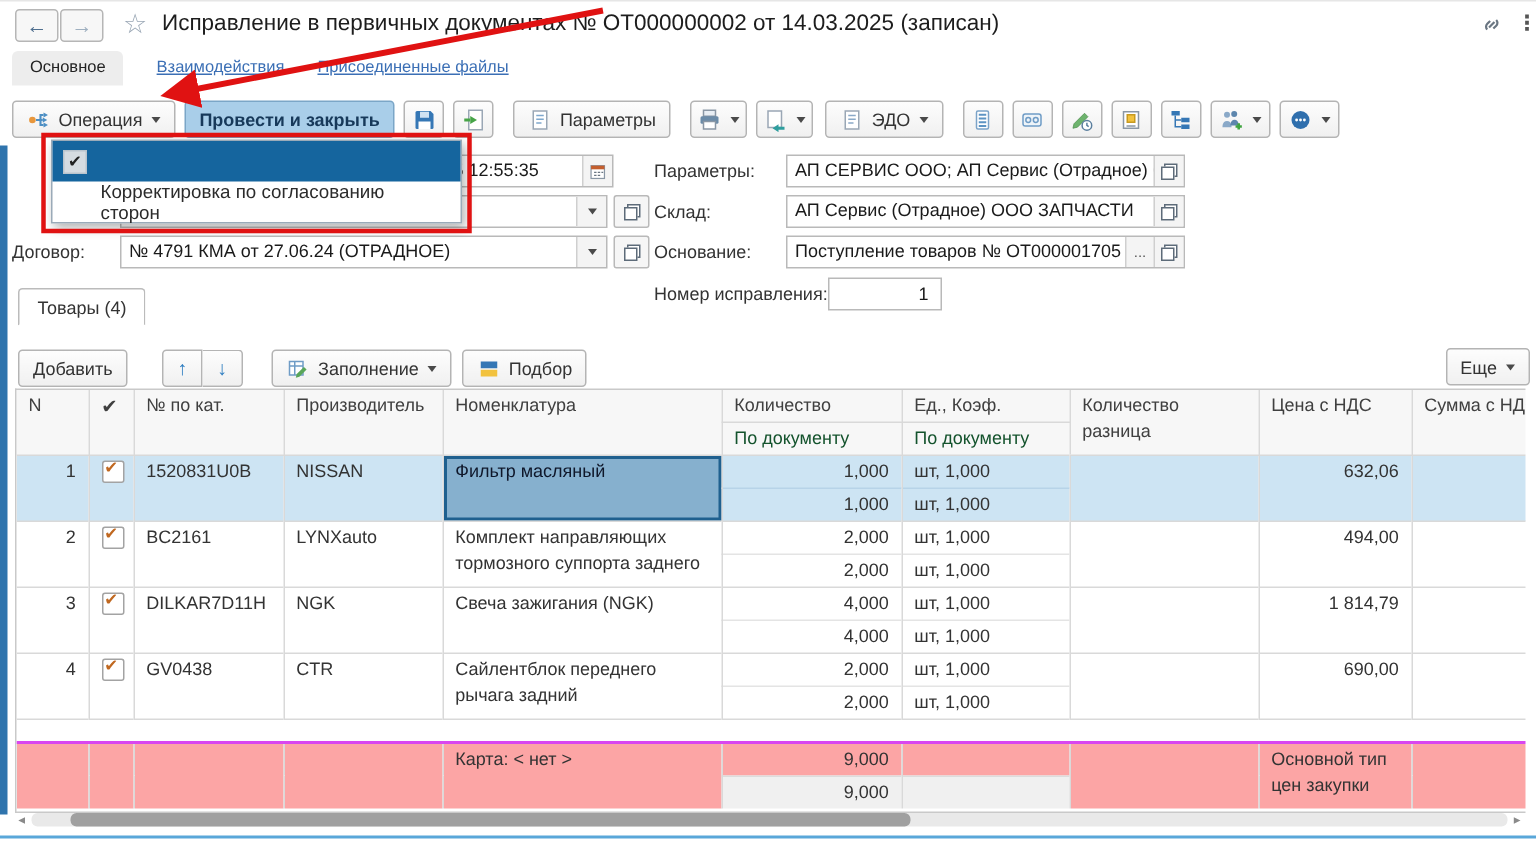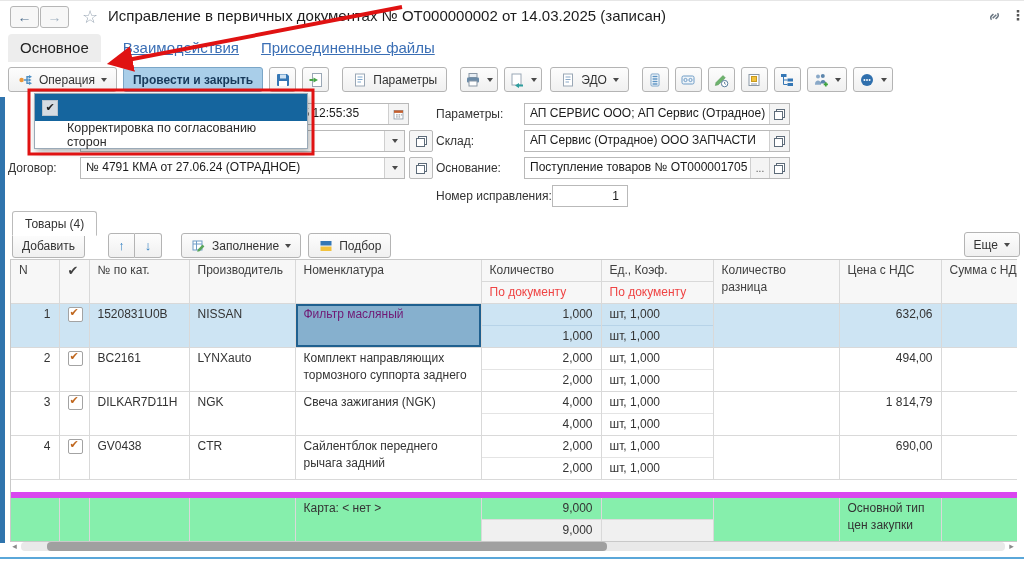--- a/index.html
+++ b/index.html
@@ -9,21 +9,21 @@
   
   .navbtn{position:absolute;top:5px;width:29px;height:22px;border:1px solid #b6b6b6;border-radius:3px;background:#f7f7f7;font-size:14px;text-align:center;line-height:20px;box-sizing:border-box;cursor:default}
   .navbtn.back{left:10px;color:#4f6f8f}
   .navbtn.fwd{left:40px;color:#9fb0c0}
   .star{position:absolute;left:82px;top:5px;font-size:18px;color:#9aa7b5}
   .wtitle{position:absolute;left:108px;top:6px;font-size:15px;color:#1d1d1d;white-space:nowrap}
   .linkico{position:absolute;left:986px;top:7px;width:17px;height:17px}
   .kebab{position:absolute;left:1011px;top:6px;font-size:14px;font-weight:bold;color:#555;letter-spacing:0}
 
   
-  .navtabs{position:absolute;top:33px;left:8px;display:flex;align-items:flex-end;gap:22px;font-size:15px}
+  .navtabs{position:absolute;top:33px;left:8px;display:flex;align-items:flex-end;gap:22px;font-size:11px}
   .navtab-current{background:#ededed;padding:5px 12px 6px;border-radius:4px 4px 0 0;color:#222}
   .navtab-link{color:#3b6fb5;text-decoration:underline;padding-bottom:6px}
 
   
   .cmdbar{position:absolute;top:65px;left:8px;width:1014px;height:27px;display:flex;align-items:center;gap:6px}
   .btn{height:25px;border:1px solid #b4b4b4;border-radius:3px;background:linear-gradient(#fdfdfd,#f0f0f0);display:inline-flex;align-items:center;gap:5px;padding:0 9px;font-size:12px;color:#333;white-space:nowrap;box-sizing:border-box;flex:0 0 auto}
   .btn.primary{background:#a9cee9;border-color:#7ba6c7;font-weight:bold;color:#17395a}
   .iconbtn{width:27px;padding:0;justify-content:center}
   .crt{width:0;height:0;border-left:3.5px solid transparent;border-right:3.5px solid transparent;border-top:4px solid #4a4a4a;margin-left:1px}
   .svg16{width:16px;height:16px;flex:0 0 16px}
@@ -46,49 +46,49 @@
   .opmenu{position:absolute;left:34px;top:92px;width:272px;background:#fff;border:1px solid #9aaab8;box-shadow:2px 3px 7px rgba(0,0,0,.3);z-index:5}
   .opitem{height:27px;display:flex;align-items:center;gap:9px;padding:0 10px 0 7px;font-size:12.5px;color:#2b2b2b}
   .opitem.sel{background:#15659e;color:#fff}
   .opcheck{width:16px;height:16px;background:#d6dce1;border:1px solid #bac4cd;display:flex;align-items:center;justify-content:center;font-size:11px;color:#222;flex:0 0 auto;box-sizing:border-box}
   .opspacer{width:16px;flex:0 0 auto}
 
   
   .annot{position:absolute;left:0;top:0;width:1024px;height:562px;pointer-events:none;z-index:9}
 
   
-  .dtabs{position:absolute;top:210px;left:12px;display:flex;align-items:flex-end;z-index:2}
+  .dtabs{position:absolute;top:191px;left:12px;display:flex;align-items:flex-end;z-index:2}
   .dtab{height:23px;padding:0 12px;border:1px solid #bbb;background:#e9e9e9;display:flex;align-items:center;font-size:12px;border-radius:3px 3px 0 0;margin-right:-1px;box-sizing:border-box}
   .dtab.active{background:#fff;height:25px;border-bottom:1px solid #fff}
   .ttb{position:absolute;top:231px;left:12px;width:1008px;height:26px;display:flex;align-items:flex-end;gap:7px}
   .grp{display:flex;flex:0 0 auto}
   .grp .btn{border-radius:0}
   .grp .btn:first-child{border-radius:3px 0 0 3px}
   .grp .btn:last-child{border-radius:0 3px 3px 0;border-left:none}
   .bluearrow{color:#2d7dc0;font-weight:bold;font-size:13px}
   .more-right{position:absolute;right:0;top:0}
 
   
   .lstrip{position:absolute;left:0;top:96px;width:5px;height:446px;background:#2f74ad}
   .grid{position:absolute;left:10px;top:258px;width:1006px;height:281px;overflow:hidden;border:1px solid #c9c9c9;border-right:none;background:#fff}
   table.items{border-collapse:collapse;table-layout:fixed;width:1060px;font-size:12px;color:#333}
   .items th,.items td{border-right:1px solid #d9d9d9;padding:2px 8px;vertical-align:top;line-height:17px;box-sizing:border-box;overflow:hidden}
   .items thead th{background:#f7f7f7;font-weight:400;text-align:left;color:#404040;border-bottom:1px solid #d9d9d9;height:21px}
-  .items thead .sub{height:19px;color:#ef4444}
+  .items thead .sub{height:19px;color:#14532d}
   .hcheck{color:#3aa23a;font-weight:bold;font-size:13px;text-align:center;padding:2px 0}
   .num{text-align:right;padding-right:10px}
   .r1 td{border-top:1px solid #d9d9d9}
   .l2 td{border-top:1px solid #e4e4e4;height:21px}
   .selrow td{background:#cde4f3}
   tr.l2.selrow td{border-top-color:#b7d3e8}
-  td.cellsel{background:#86b0ce !important;box-shadow:inset 0 0 0 2px #1f608f;color:#701a75}
+  td.cellsel{background:#86b0ce !important;box-shadow:inset 0 0 0 2px #1f608f;color:#0f172a}
   .cbx{display:inline-block;width:13px;height:13px;border:1px solid #a3a3a3;border-radius:2px;background:#fff;position:relative;vertical-align:middle}
   .cbx .ck{position:absolute;left:1px;top:-4px;font-size:11px;color:#c06820;font-weight:bold}
   .gaprow td{height:15px;border-right:none;border-top:1px solid #d9d9d9;background:#fff}
-  tr.tot td{background:#86efac;border-top:6px solid #d946ef}
+  tr.tot td{background:#fca5a5;border-top:2px solid #d946ef}
   tr.l2t td{background:#f0f0f0;border-top:1px solid #dcdcdc;height:22px}
   .sumc{padding-right:12px}
 
   
   .hscroll{position:absolute;left:10px;top:541px;width:1006px;height:9px;display:flex;align-items:center;gap:2px}
   .sarr{width:9px;font-size:9px;color:#8a8a8a;line-height:9px;text-align:center}
   .strack{flex:1;height:9px;background:#e9e9e9;border-radius:4px;position:relative}
   .sthumb{position:absolute;left:26px;top:0;width:560px;height:9px;background:#a0a0a0;border-radius:4px}
   .bline{position:absolute;left:0;top:556px;width:1024px;height:2px;background:#5aa7d9}
 </style>

